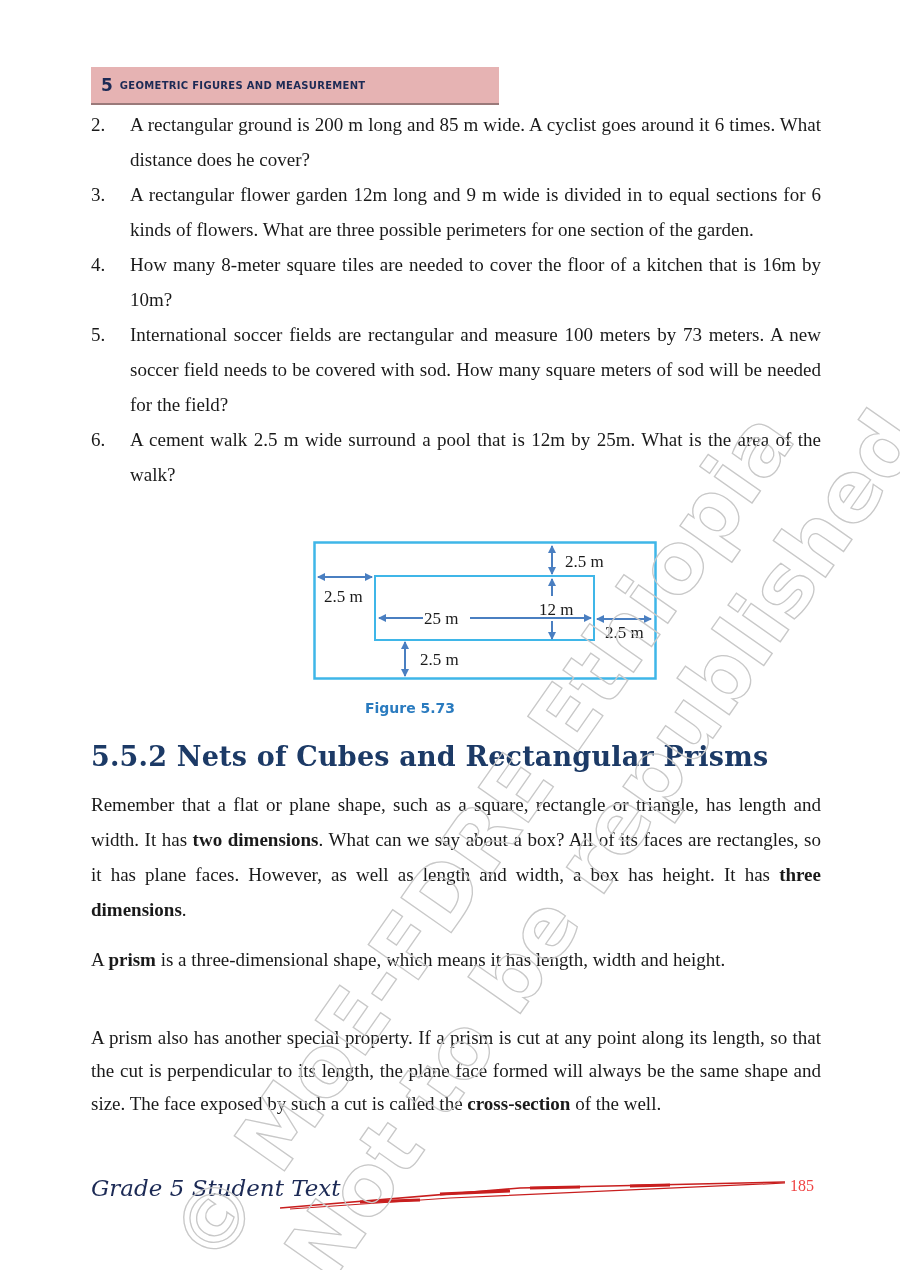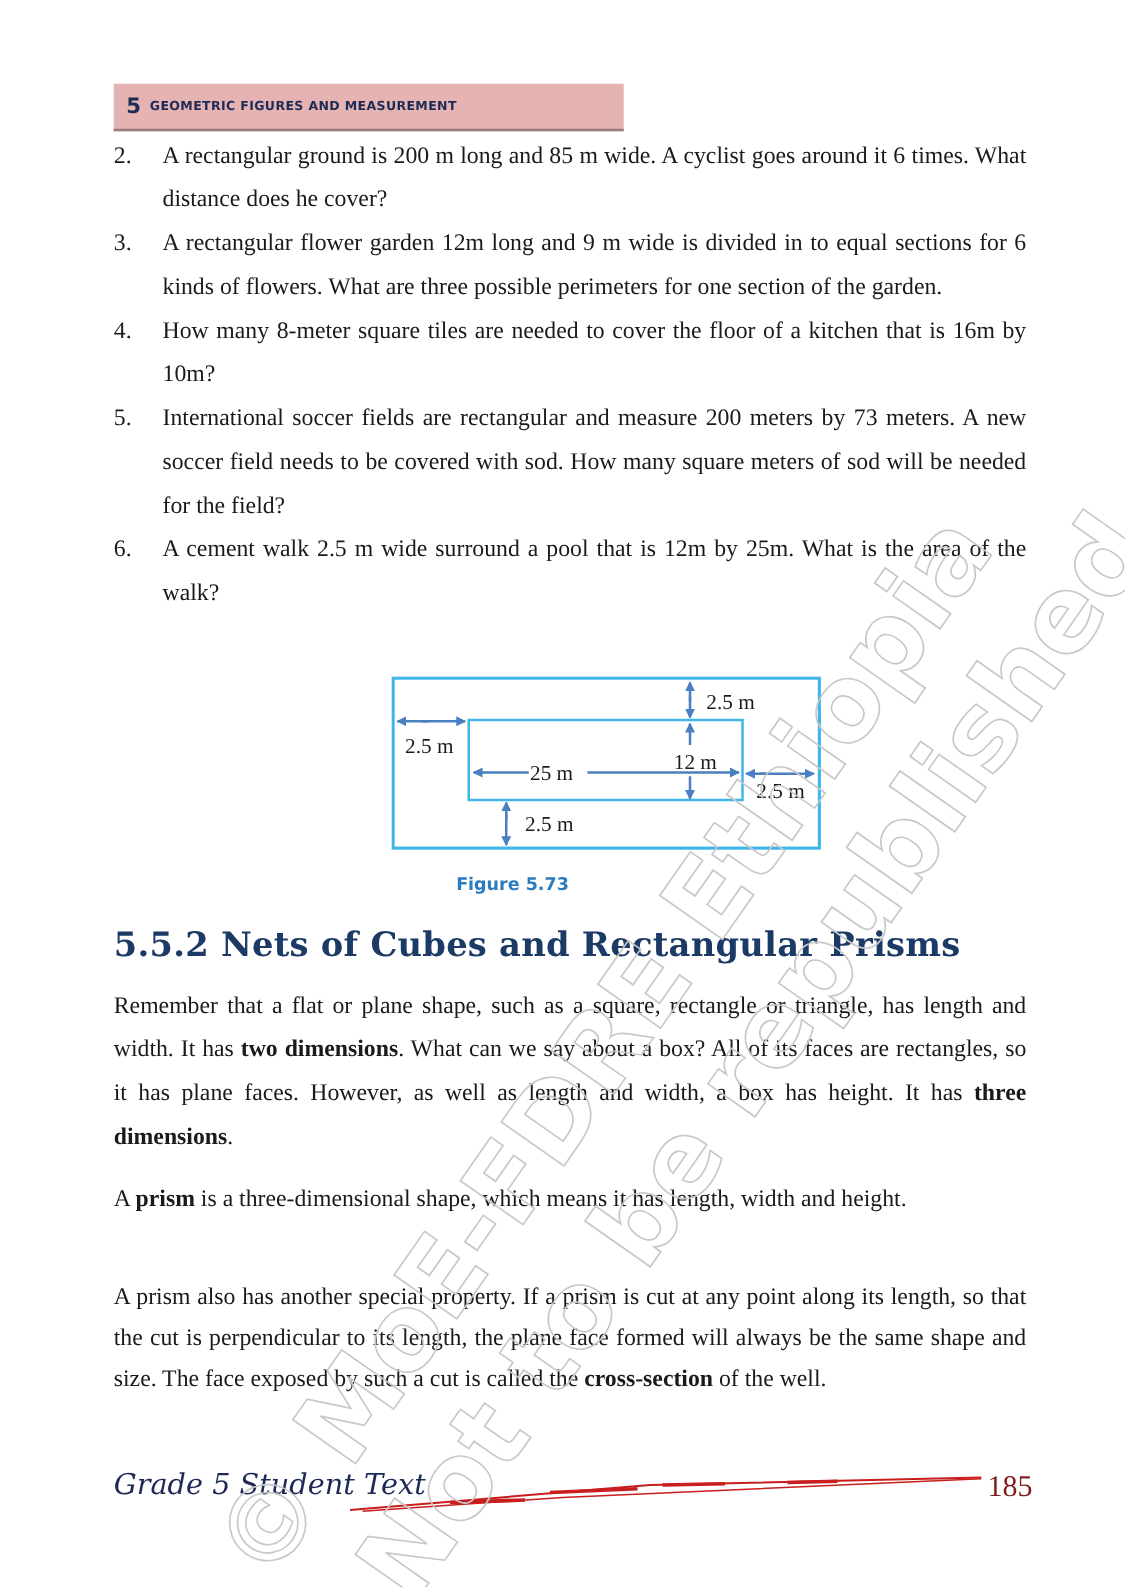--- a/index.html
+++ b/index.html
@@ -40,21 +40,21 @@
     .body-text { position: absolute; left: 91px; width: 730px; font-size: 19px; line-height: 35px; text-align: justify; }
     .p1 { top: 787px; }
     .p2 { top: 942px; }
     .p3 { top: 1021px; line-height: 33px; }
     .footer-left {
       position: absolute; left: 91px; top: 1175px;
       font-family: "DejaVu Serif", serif; font-style: italic; font-size: 23px; color: #1c2a55;
     }
     .footer-line { position: absolute; left: 280px; top: 1178px; }
     .footer-page {
-      position: absolute; left: 790px; top: 1177px; font-size: 24px; color: #7f1d1d; font-family: "Liberation Serif", serif;
+      position: absolute; left: 790px; top: 1177px; font-size: 16px; color: #ef4444; font-family: "Liberation Serif", serif;
     }
   </style>
 </head>
 <body>
 
 <div class="chapter-header">
   <span class="chapter-num">5</span>
   <span class="chapter-title">GEOMETRIC FIGURES AND MEASUREMENT</span>
 </div>
 
@@ -66,21 +66,21 @@
   <div class="ex-item">
     <span class="ex-num">3.</span>
     <span class="ex-text">A rectangular flower garden 12m long and 9 m wide is divided in to equal sections for 6 kinds of flowers. What are three possible perimeters for one section of the garden.</span>
   </div>
   <div class="ex-item">
     <span class="ex-num">4.</span>
     <span class="ex-text">How many 8-meter square  tiles are needed to cover the floor of a kitchen that is 16m by 10m?</span>
   </div>
   <div class="ex-item">
     <span class="ex-num">5.</span>
-    <span class="ex-text">International soccer fields are rectangular and measure 200 meters by 73 meters. A new soccer field needs to be covered with sod. How many square meters of sod will be needed for the field?</span>
+    <span class="ex-text">International soccer fields are rectangular and measure 100 meters by 73 meters. A new soccer field needs to be covered with sod. How many square meters of sod will be needed for the field?</span>
   </div>
   <div class="ex-item">
     <span class="ex-num">6.</span>
     <span class="ex-text">A cement walk 2.5 m wide surround a pool that is 12m by 25m. What is the area  of the walk?</span>
   </div>
 </div>
 
 <div class="figure">
   <svg width="345" height="142" viewBox="0 0 345 142">
     <defs>

